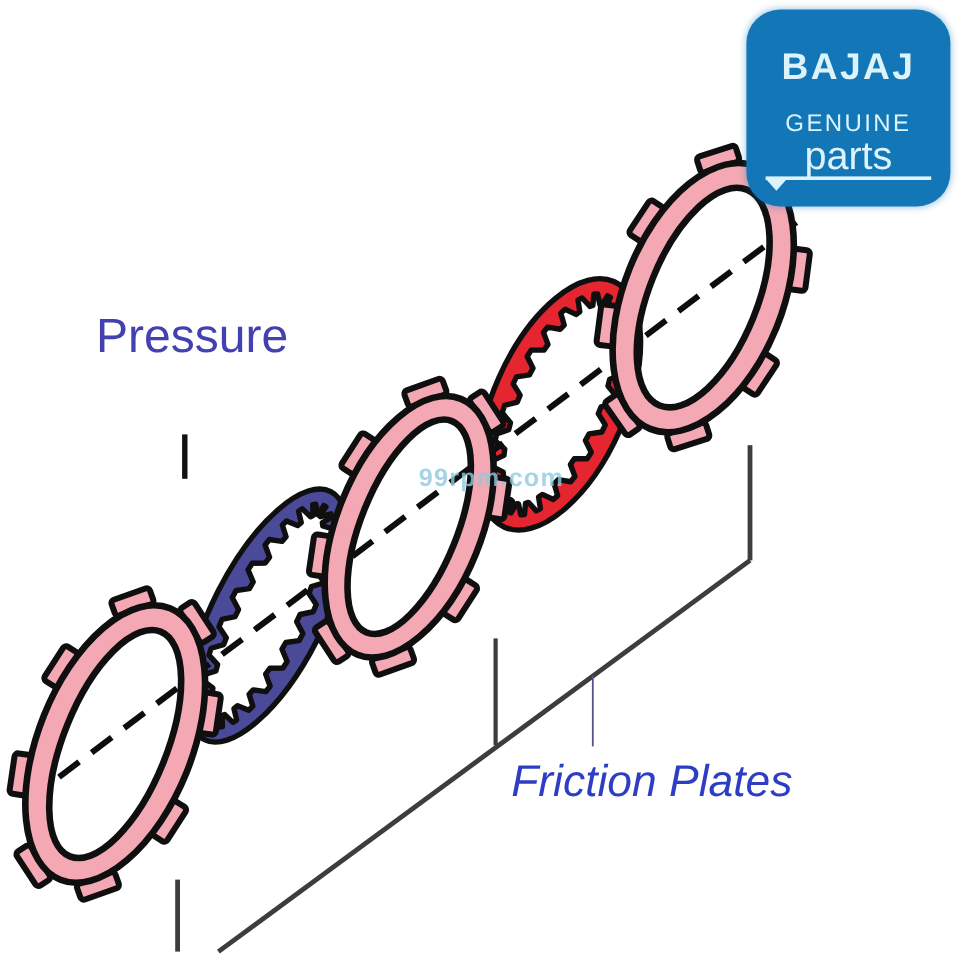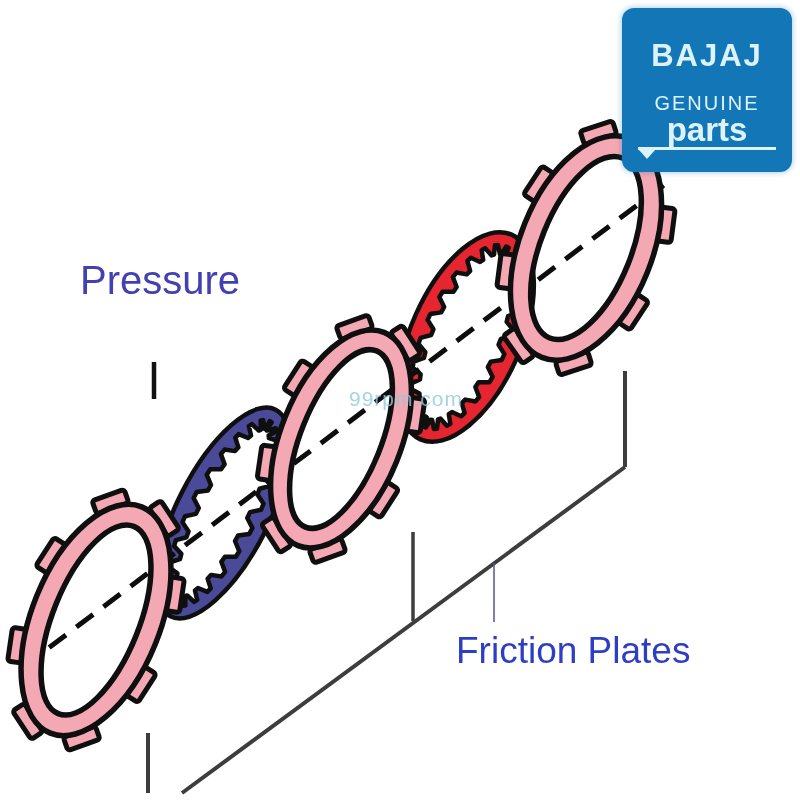--- a/index.html
+++ b/index.html
@@ -5,51 +5,52 @@
   html,body{margin:0;padding:0;}
   body{
     width:800px;height:800px;position:relative;background:#ffffff;
     font-family:"Liberation Sans", sans-serif;overflow:hidden;
   }
   .stage{position:absolute;inset:0;}
   svg.diagram{position:absolute;left:0;top:0;}
 
   .logo{
     position:absolute;left:622px;top:8px;width:170px;height:164px;
-    background:var(--logo-bg,#1377b7);border-radius:12px;
+    background:var(--logo-bg,#1377b7);border-radius:28px;
     display:flex;flex-direction:column;align-items:center;
     color:var(--logo-text,#ddf3fc);
     box-shadow:0 0 6px rgba(19,119,183,0.45);
   }
   .logo-brand{font-size:31px;font-weight:bold;letter-spacing:2px;margin-top:30px;}
   .logo-genuine{font-size:20px;letter-spacing:2px;margin-top:18px;}
-  .logo-parts{font-size:33px;font-weight:bold;line-height:1.0;margin-top:-2px;}
+  .logo-parts{font-size:33px;font-weight:normal;line-height:1.0;margin-top:-2px;}
   .logo-rule{width:138px;height:3px;background:var(--logo-text,#ddf3fc);margin-top:1px;position:relative;}
   .logo-rule-arrow{
     position:absolute;left:1px;top:3px;width:0;height:0;
     border-left:8px solid transparent;border-right:8px solid transparent;
     border-top:9px solid var(--logo-text,#ddf3fc);
   }
 
   .pressure-label{
     position:absolute;left:80px;top:252px;
     font-size:40px;line-height:1.40;
     color:var(--pressure-color,#4341b2);
     white-space:pre;
     text-align:center;
   }
   .friction-label{
-    position:absolute;left:456px;top:630px;
+    position:absolute;left:426px;top:630px;
     font-size:37px;
     color:var(--friction-color,#2e3ec4);
     white-space:pre;
+    font-style:italic;
   }
   .watermark{
     position:absolute;left:349px;top:387px;
-    font-size:21px;font-weight:normal;letter-spacing:1px;
+    font-size:21px;font-weight:bold;letter-spacing:1px;
     color:var(--watermark-color,#8ecadf);opacity:0.8;
   }
 </style>
 </head>
 <body>
 
 <div class="stage">
 
   <svg class="diagram" id="diagram-svg" width="800" height="800" viewBox="0 0 800 800">
       <g transform="translate(223 513) rotate(27)">

